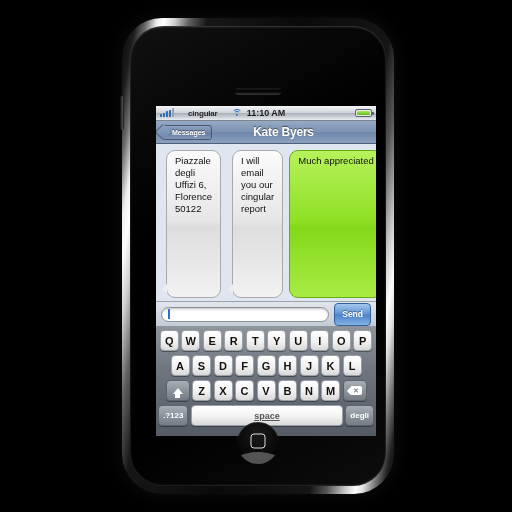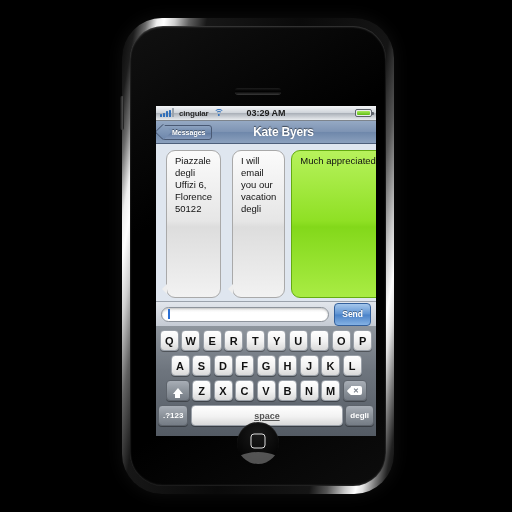--- a/index.html
+++ b/index.html
@@ -98,21 +98,21 @@
   #status-bar {
     height: 15px;
     flex: 0 0 15px;
     background: linear-gradient(180deg, #f4f6f8 0%, #cfd4da 48%, #aab0b8 52%, #e9ecef 100%);
     display: flex;
     align-items: center;
     padding: 0 4px;
     position: relative;
     border-bottom: 1px solid #7d848c;
   }
-  .sb-left { display: flex; align-items: center; gap: 5px; }
+  .sb-left { display: flex; align-items: center; gap: 14px; }
   #signal-bars { display: flex; align-items: flex-end; gap: 1px; height: 8px; }
   #signal-bars i { display: block; width: 2px; background: #2f6fba; border-radius: .5px; }
   #signal-bars i:nth-child(1){ height: 3px; }
   #signal-bars i:nth-child(2){ height: 4.5px; }
   #signal-bars i:nth-child(3){ height: 6px; }
   #signal-bars i:nth-child(4){ height: 7.5px; }
   #signal-bars i:nth-child(5){ height: 9px; background:#9aa3ad; }
   #carrier-label {
     font-size: 8px; color: #2b2b2b; font-weight: bold; letter-spacing: -0.2px;
   }
@@ -352,39 +352,39 @@
                 <i></i>
                 <i></i>
             </div>
             <div id="carrier-label">cingular</div>
             <div id="wifi-icon">
               <span></span>
                 <span></span>
                 <span></span>
             </div>
           </div>
-          <div id="clock">03:29 AM</div>
+          <div id="clock">11:10 AM</div>
           <div class="sb-right">
             <div id="battery-icon">
               <div id="battery-fill"></div>
             </div>
           </div>
         </div>
 
         <div id="nav-bar">
           <div id="back-button">Messages</div>
           <div id="nav-title">Kate Byers</div>
         </div>
 
         <div id="message-list">
           <div class="bubble-row incoming">
             <div class="bubble incoming">Piazzale degli Uffizi 6, Florence 50122</div>
           </div>
           <div class="bubble-row incoming">
-            <div class="bubble incoming">I will email you our vacation degli</div>
+            <div class="bubble incoming">I will email you our cingular report</div>
           </div>
           <div class="bubble-row outgoing">
             <div class="bubble outgoing">Much appreciated</div>
           </div>
         </div>
 
         <div id="compose-bar">
           <div id="message-input">
             <span id="caret"></span>
           </div>

